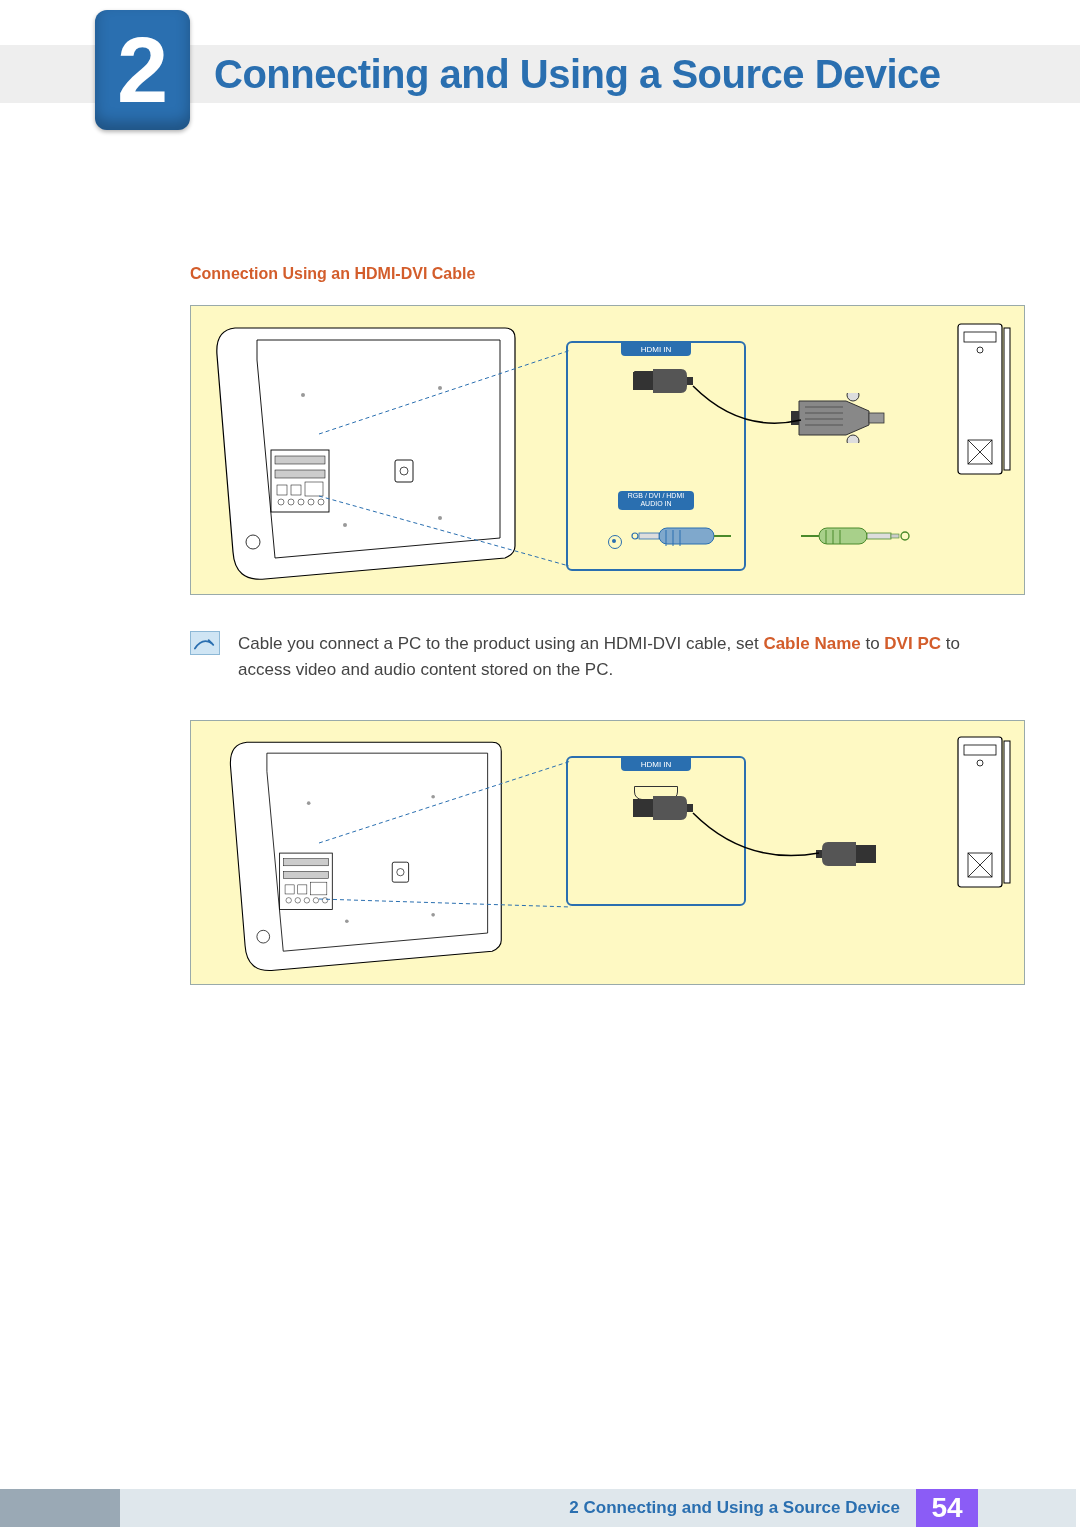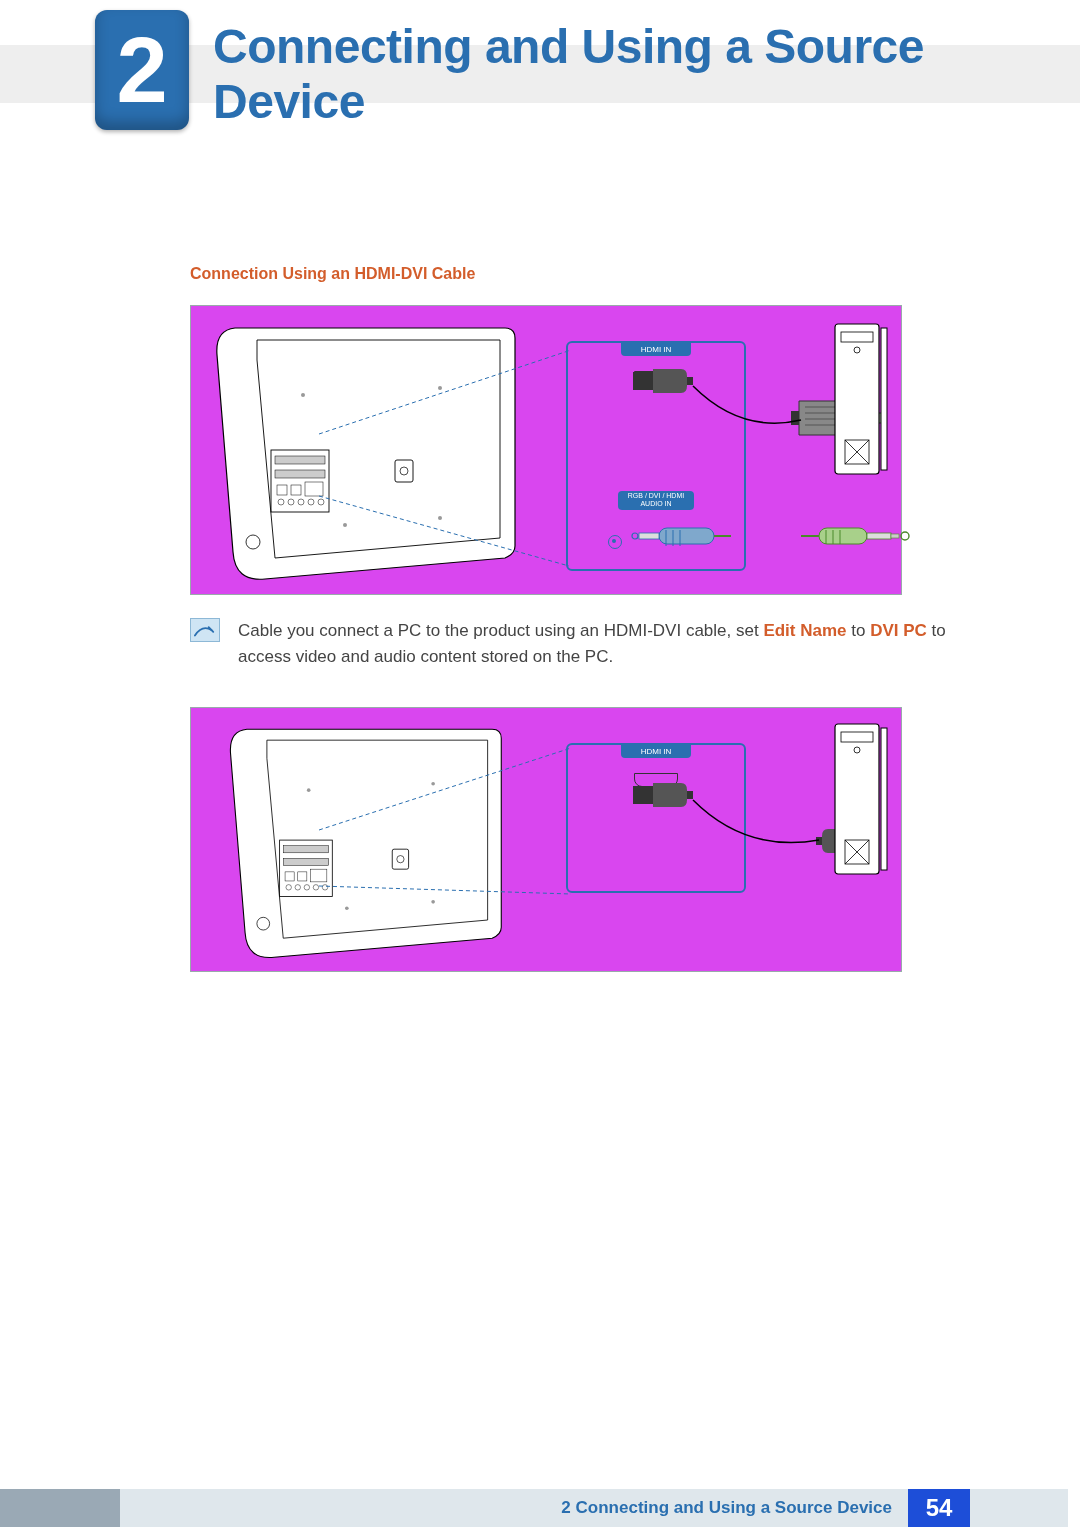--- a/index.html
+++ b/index.html
@@ -48,44 +48,44 @@
     color: #fff;
     font-size: 92px;
     font-weight: 700;
     font-family: Arial, sans-serif;
     line-height: 1;
   }
   .chapter-title {
     position: relative;
     z-index: 1;
     margin-left: 24px;
-    font-size: 48px;
+    font-size: 40px;
     font-weight: 700;
     color: #2a6fb0;
     letter-spacing: -0.5px;
   }
   .content {
     position: absolute;
     left: 190px;
     top: 265px;
     right: 105px;
   }
   .section-heading {
     color: #d35d2b;
     font-size: 16px;
     font-weight: 700;
     margin-bottom: 22px;
   }
   .diagram {
-    width: 712px;
+    width: 835px;
     height: 290px;
     border: 1px solid #9aa;
     position: relative;
-    background: #d946ef;
-    margin-bottom: 23px;
+    background: #fef9c3;
+    margin-bottom: 36px;
   }
   .diagram.short { height: 265px; }
   .monitor-back {
     position: absolute;
     left: 14px;
     top: 14px;
     width: 320px;
     height: 262px;
   }
   .monitor-back svg { width: 100%; height: 100%; }
@@ -189,21 +189,21 @@
   }
   .note-icon svg { width: 100%; height: 100%; }
   .note-text {
     font-size: 17px;
     line-height: 1.55;
     color: #444;
   }
   .note-text .em { color: #d35d2b; font-weight: 700; }
   .footer {
     position: absolute;
-    left: 0; right: 12px; bottom: 0;
+    left: 0; right: 4px; bottom: 0;
     height: 38px;
     display: flex;
     align-items: stretch;
   }
   .footer-left {
     width: 120px;
     background: #9aa9b5;
   }
   .footer-mid {
     flex: 1;
@@ -211,26 +211,26 @@
     display: flex;
     align-items: center;
     justify-content: flex-end;
     padding-right: 16px;
     color: #2a6fb0;
     font-size: 17px;
     font-weight: 600;
   }
   .footer-page {
     width: 62px;
-    background: #1d4ed8;
+    background: #8b5cf6;
     color: #fff;
     display: flex;
     align-items: center;
     justify-content: center;
-    font-size: 24px;
+    font-size: 28px;
     font-weight: 700;
   }
   .footer-end {
     width: 98px;
     background: #dfe7ec;
   }
 </style>
 </head>
 <body>
 
@@ -347,21 +347,21 @@
   </div>
 
   <div class="note-row">
     <div class="note-icon">
       <svg viewBox="0 0 30 24">
         <path d="M4 18 Q12 6 22 12" stroke="#2a6fb0" stroke-width="2" fill="none" stroke-linecap="round"></path>
         <line x1="19" y1="9" x2="24" y2="14" stroke="#2a6fb0" stroke-width="2" stroke-linecap="round"></line>
       </svg>
     </div>
     <div class="note-text">
-      <span>Cable you connect a PC to the product using an HDMI-DVI cable, set </span><span class="em">Edit Name</span><span> to </span><span class="em">DVI PC</span><span> to access video and audio content stored on the PC.</span>
+      <span>Cable you connect a PC to the product using an HDMI-DVI cable, set </span><span class="em">Cable Name</span><span> to </span><span class="em">DVI PC</span><span> to access video and audio content stored on the PC.</span>
     </div>
   </div>
 
 
   <div class="diagram short">
     <div class="monitor-back" style="height:238px">
       <svg viewBox="0 0 320 262">
         <path d="M30 8 L300 8 Q310 8 310 18 L310 226 Q310 234 300 238 L60 259 Q30 262 28 232 L12 35 Q10 10 30 8 Z" fill="#fff" stroke="#000" stroke-width="1.2"></path>
         <path d="M52 20 L295 20 L295 218 L70 238 L52 40 Z" fill="none" stroke="#000" stroke-width="0.9"></path>
         <rect x="66" y="130" width="58" height="62" fill="none" stroke="#000" stroke-width="0.9"></rect>

